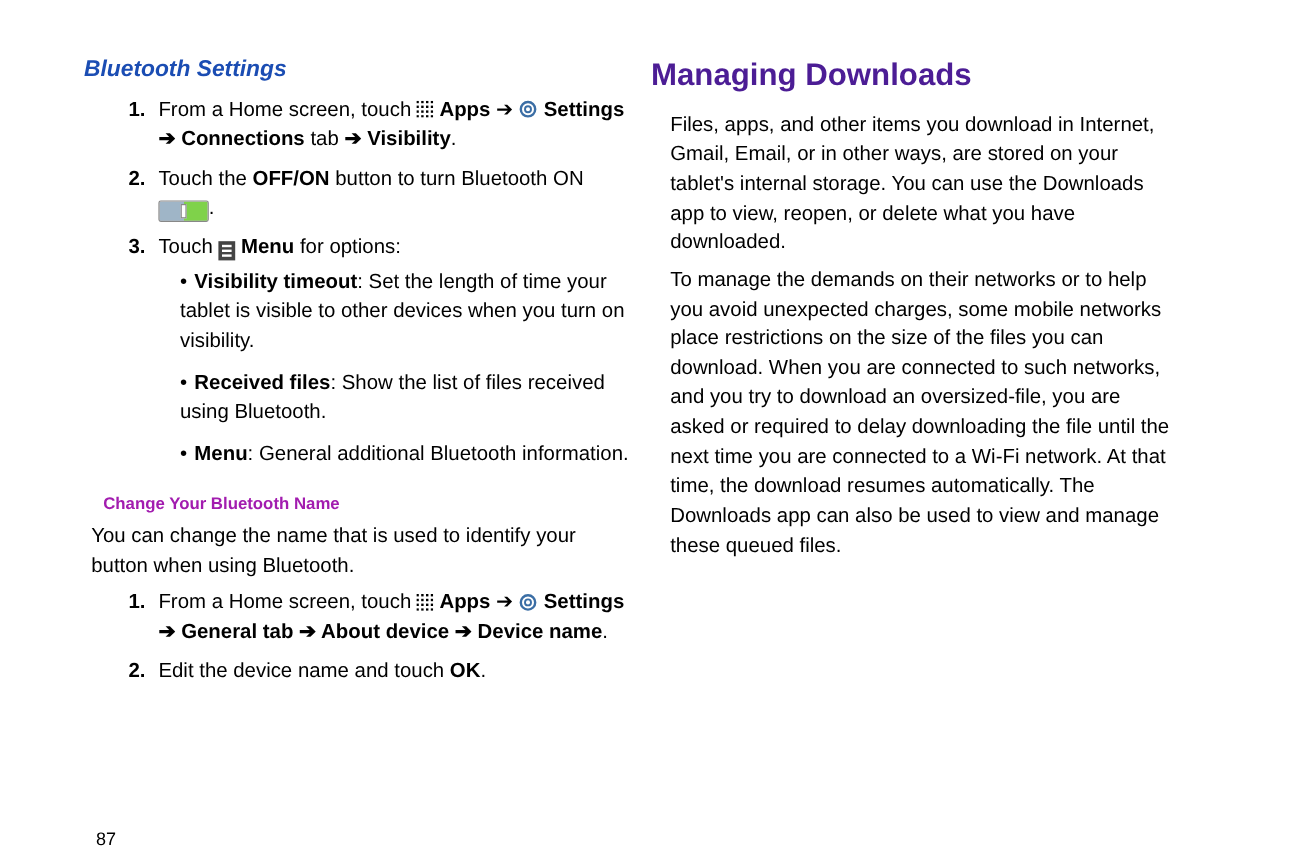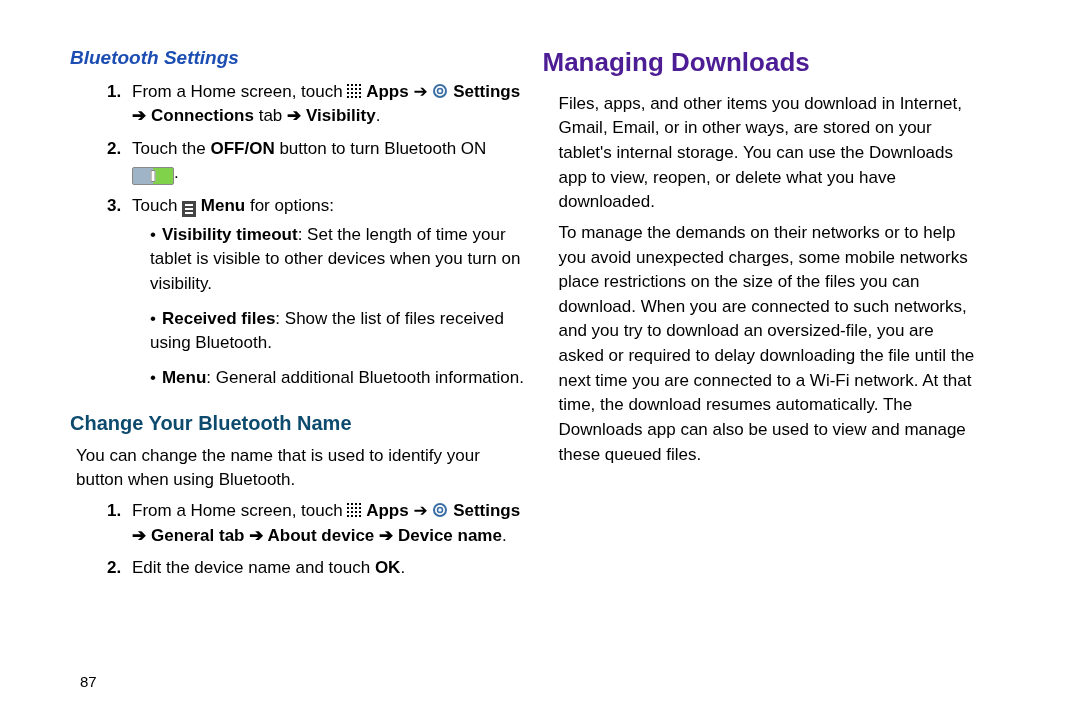--- a/index.html
+++ b/index.html
@@ -26,24 +26,24 @@
     line-height: 1.45;
   }
   .h-blue-italic {
     color: #1b4db3;
     font-style: italic;
     font-weight: 700;
     font-size: 19px;
     margin: 4px 0 8px 0;
   }
   .h-blue-bold {
-    color: #0c4a6e;
-    font-weight: 700;
-    font-size: 20px;
-    margin: 18px 0 6px 0;
+    color: #a21caf;
+    font-weight: 700;
+    font-size: 14px;
+    margin: 18px 0 6px 16px;
   }
   .h-major {
     color: #4c1d95;
     font-weight: 700;
     font-size: 26px;
     margin: 4px 0 10px 0;
   }
   ol {
     margin: 4px 0;
     padding-left: 56px;
@@ -68,21 +68,21 @@
     margin-right: 6px;
   }
   p {
     margin: 6px 16px;
   }
   .indent {
     margin-left: 6px;
   }
   .page-num {
     position: absolute;
-    bottom: 30px;
+    bottom: 12px;
     left: 80px;
     font-size: 15px;
   }
   .icon {
     display: inline-block;
     vertical-align: middle;
     line-height: 1;
   }
   .icon-apps {
     width: 14px;

